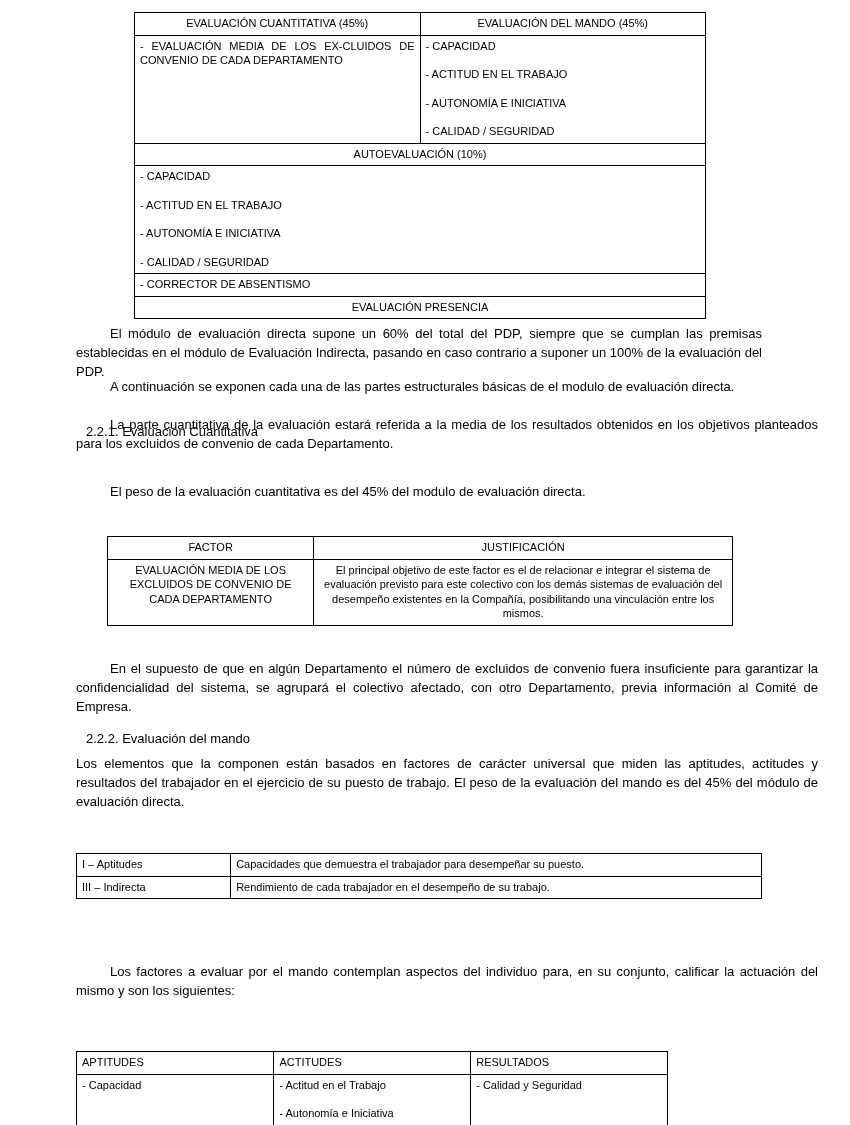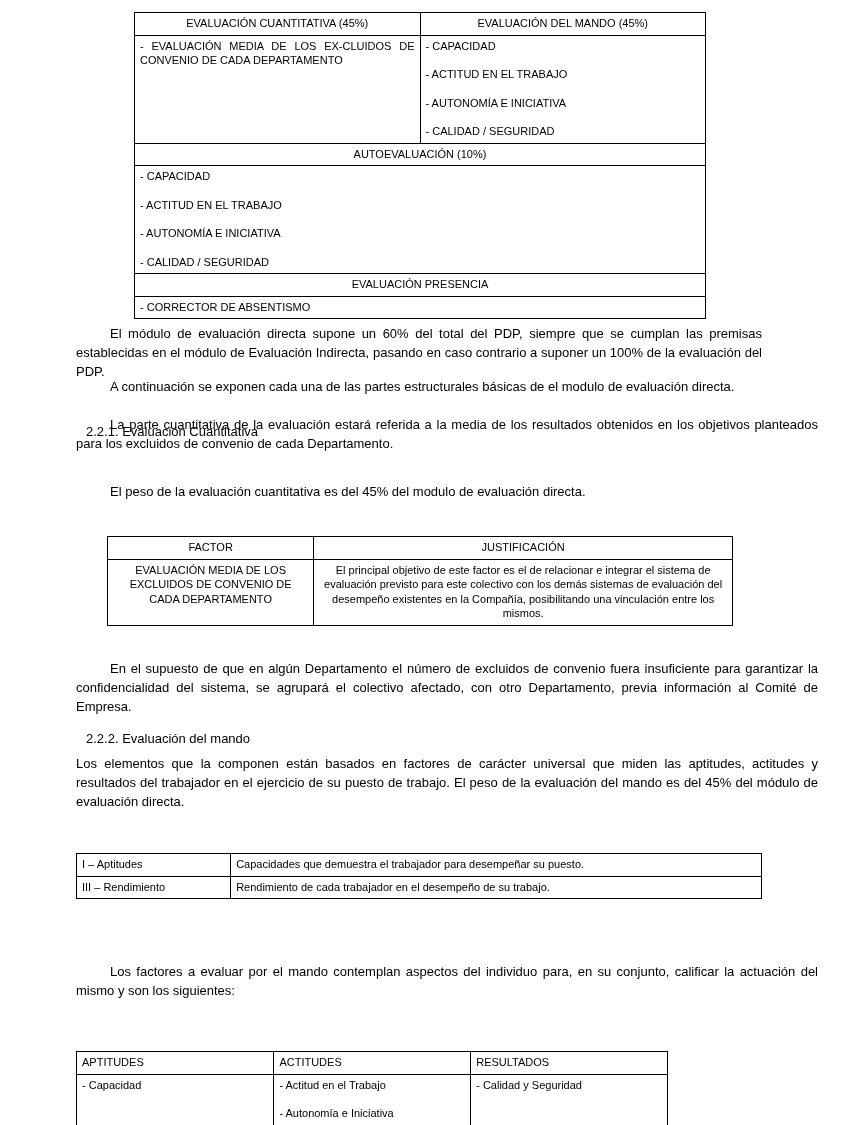--- a/index.html
+++ b/index.html
@@ -123,24 +123,24 @@
           <div>- CAPACIDAD</div>
           <div class="spacer-line"></div>
           <div>- ACTITUD EN EL TRABAJO</div>
           <div class="spacer-line"></div>
           <div>- AUTONOMÍA E INICIATIVA</div>
           <div class="spacer-line"></div>
           <div>- CALIDAD / SEGURIDAD</div>
         </td>
       </tr>
       <tr>
+        <td colspan="2">- CORRECTOR DE ABSENTISMO</td>
+      </tr>
+      <tr>
         <td class="hdr" colspan="2">EVALUACIÓN PRESENCIA</td>
-      </tr>
-      <tr>
-        <td colspan="2">- CORRECTOR DE ABSENTISMO</td>
       </tr>
     </tbody>
   </table>
 
   <div class="para indent" style="left:76px; top:325px; width:686px;">El módulo de evaluación directa supone un 60% del total del PDP, siempre que se cumplan las premisas estableci­das en el módulo de Evaluación Indirecta, pasando en caso contrario a suponer un 100% de la evaluación del PDP.</div>
 
   <div class="para indent" style="left:76px; top:378px; width:686px;">A continuación se exponen cada una de las partes estructurales básicas de el modulo de evaluación directa.</div>
 
   <div class="para" style="left:76px; top:404px; width:686px; text-indent:10px;margin-top:19px;">2.2.1. Evaluación Cuantitativa</div>
 
@@ -175,21 +175,21 @@
     <colgroup>
       <col style="width:22.5%">
       <col style="width:77.5%">
     </colgroup>
     <tbody>
       <tr>
         <td>I – Aptitudes</td>
         <td class="jst">Capacidades que demuestra el trabajador para desempeñar su puesto.</td>
       </tr>
       <tr>
-        <td>III – Rendimiento</td>
+        <td>III – Indirecta</td>
         <td class="jst">Rendimiento de cada trabajador en el desempeño de su trabajo.</td>
       </tr>
     </tbody>
   </table>
 
   <div class="para indent" style="left:76px; top:963px; width:742px;">Los factores a evaluar por el mando contemplan aspectos del individuo para, en su conjunto, calificar la actuación del mismo y son los siguientes:</div>
 
   <table class="bx t4">
     <colgroup>
       <col style="width:33.4%">

